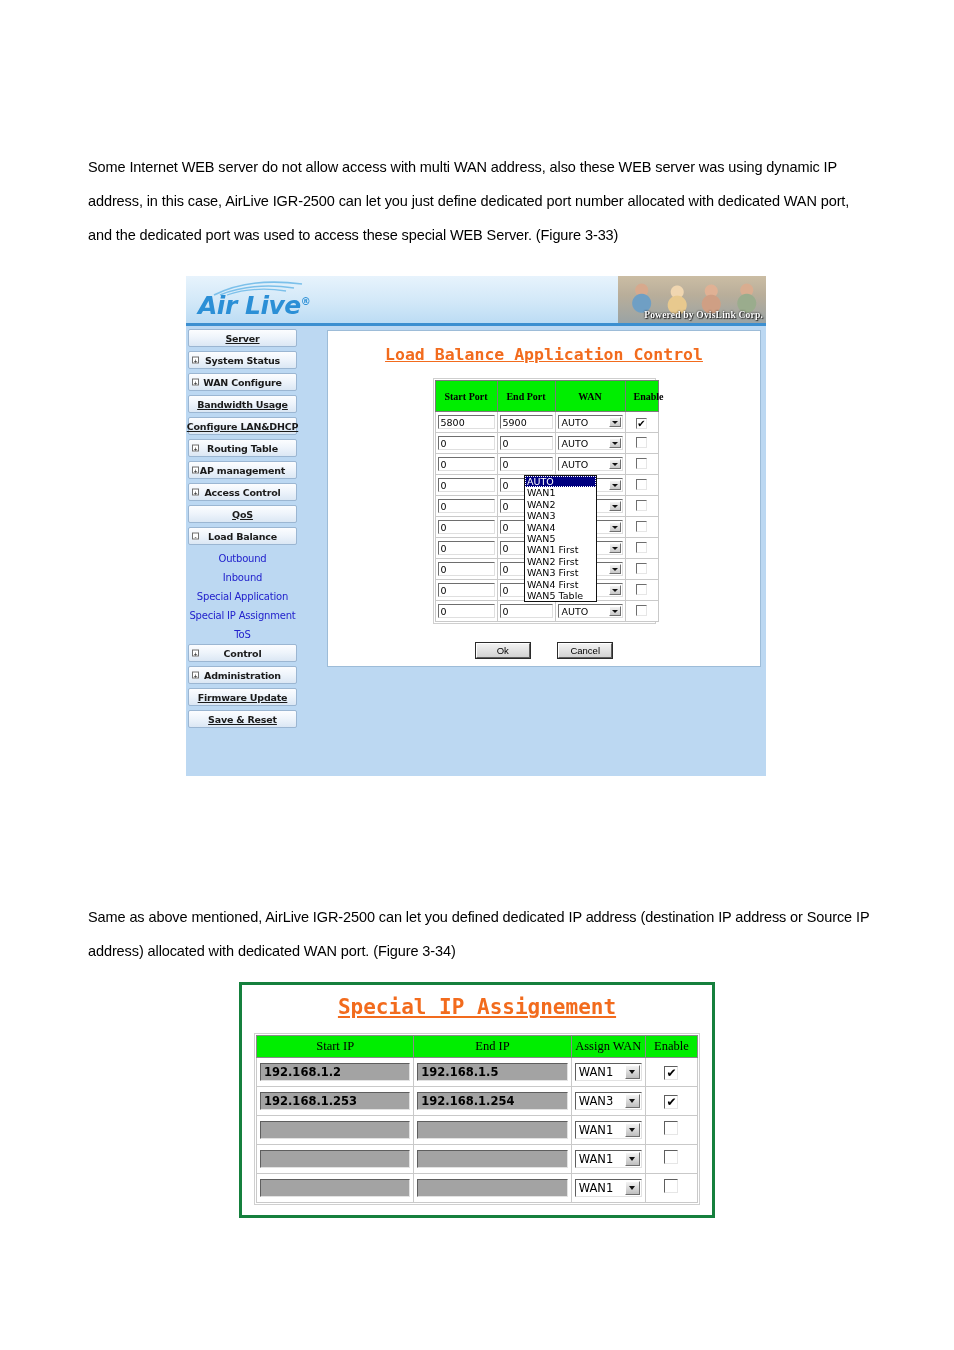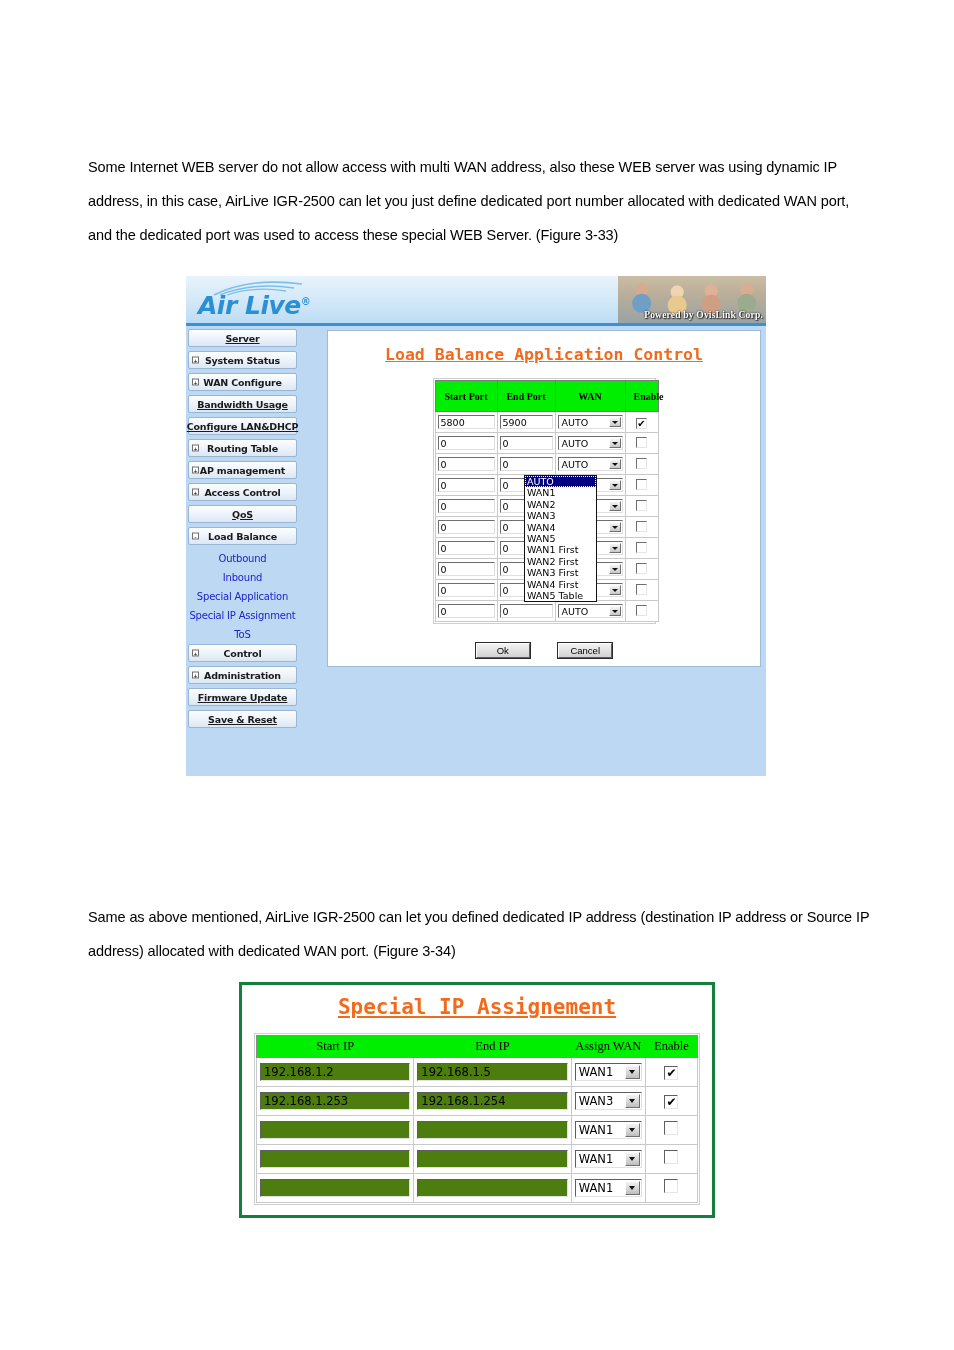--- a/index.html
+++ b/index.html
@@ -375,29 +375,30 @@
     height: 24px;
     background: #fff;
     text-align: center;
     vertical-align: middle;
   }
   .tin2 {
     width: 100%;
     height: 18px;
     border: 1px solid;
     border-color: #5e5e5e #e2e2e2 #e2e2e2 #5e5e5e;
-    background: #4d7c0f;
+    background: #a3a3a3;
     box-sizing: border-box;
     font-family: "DejaVu Sans", sans-serif;
     font-size: 11.5px;
     color: #000;
     padding: 0 3px;
     display: flex;
     align-items: center;
     text-align: left;
+    font-weight: bold;
   }
   .tsel2 {
     position: relative;
     width: 100%;
     height: 18px;
     border: 1px solid;
     border-color: #5e5e5e #e2e2e2 #e2e2e2 #5e5e5e;
     background: #ffffff;
     box-sizing: border-box;
     font-family: "DejaVu Sans", sans-serif;

